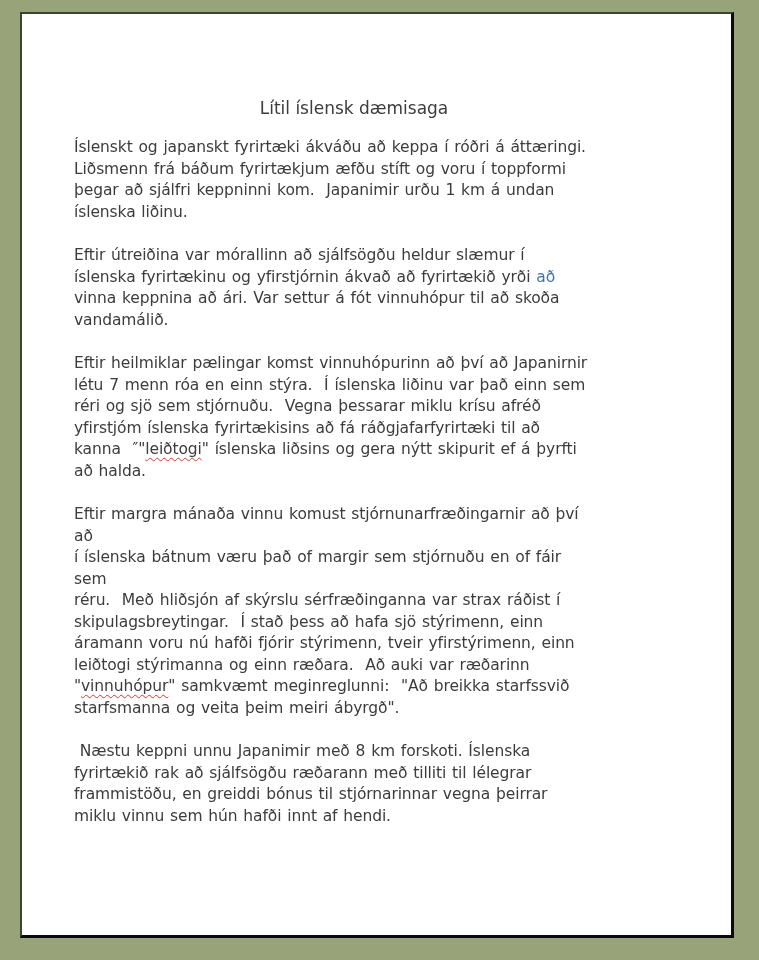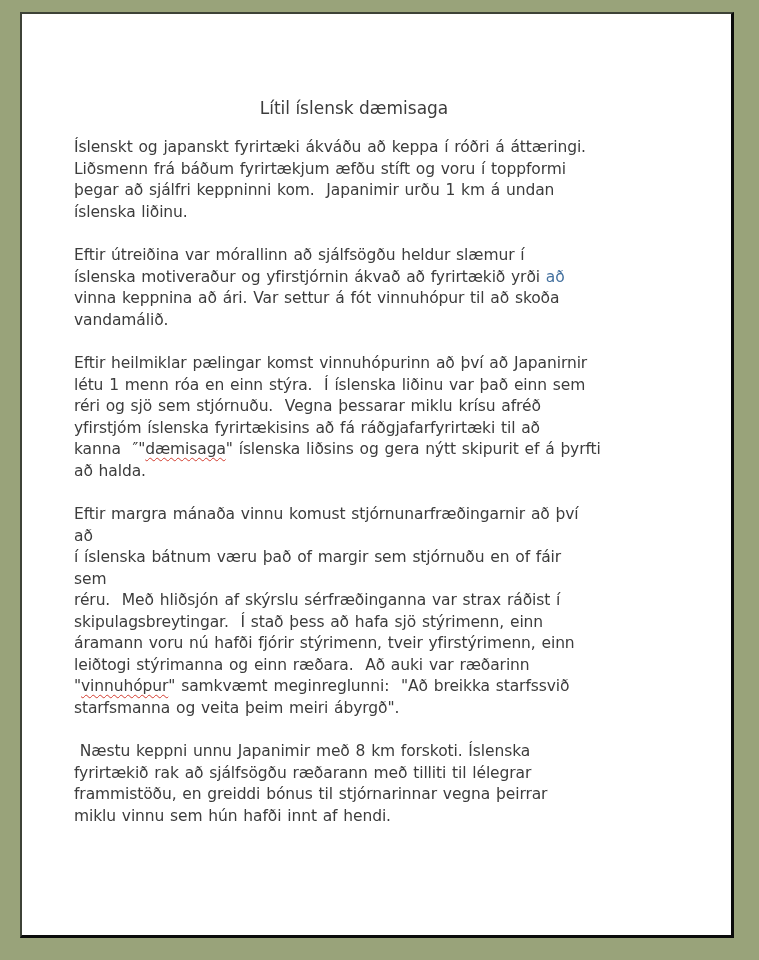--- a/index.html
+++ b/index.html
@@ -72,28 +72,28 @@
 <div class="frame">
   <div class="page">
     <div class="content">
       <h1 class="doc-title">Lítil íslensk dæmisaga</h1>
       <div>
           <p class="para"><span>Íslenskt og japanskt fyrirtæki ákváðu að keppa í róðri á áttæringi.
 Liðsmenn frá báðum fyrirtækjum æfðu stíft og voru í toppformi
 þegar að sjálfri keppninni kom.  Japanimir urðu 1 km á undan
 íslenska liðinu.</span></p>
           <p class="para"><span>Eftir útreiðina var mórallinn að sjálfsögðu heldur slæmur í
-íslenska motiveraður og yfirstjórnin ákvað að fyrirtækið yrði </span><span class="blue">að</span><span>
+íslenska fyrirtækinu og yfirstjórnin ákvað að fyrirtækið yrði </span><span class="blue">að</span><span>
 vinna keppnina að ári. Var settur á fót vinnuhópur til að skoða
 vandamálið.</span></p>
           <p class="para"><span>Eftir heilmiklar pælingar komst vinnuhópurinn að því að Japanirnir
-létu 1 menn róa en einn stýra.  Í íslenska liðinu var það einn sem
+létu 7 menn róa en einn stýra.  Í íslenska liðinu var það einn sem
 réri og sjö sem stjórnuðu.  Vegna þessarar miklu krísu afréð
 yfirstjóm íslenska fyrirtækisins að fá ráðgjafarfyrirtæki til að
-kanna  ″"</span><span class="misspelled">dæmisaga</span><span>" íslenska liðsins og gera nýtt skipurit ef á þyrfti
+kanna  ″"</span><span class="misspelled">leiðtogi</span><span>" íslenska liðsins og gera nýtt skipurit ef á þyrfti
 að halda.</span></p>
           <p class="para"><span>Eftir margra mánaða vinnu komust stjórnunarfræðingarnir að því
 að
 í íslenska bátnum væru það of margir sem stjórnuðu en of fáir
 sem
 réru.  Með hliðsjón af skýrslu sérfræðinganna var strax ráðist í
 skipulagsbreytingar.  Í stað þess að hafa sjö stýrimenn, einn
 áramann voru nú hafði fjórir stýrimenn, tveir yfirstýrimenn, einn
 leiðtogi stýrimanna og einn ræðara.  Að auki var ræðarinn
 "</span><span class="misspelled">vinnuhópur</span><span>" samkvæmt meginreglunni:  "Að breikka starfssvið

